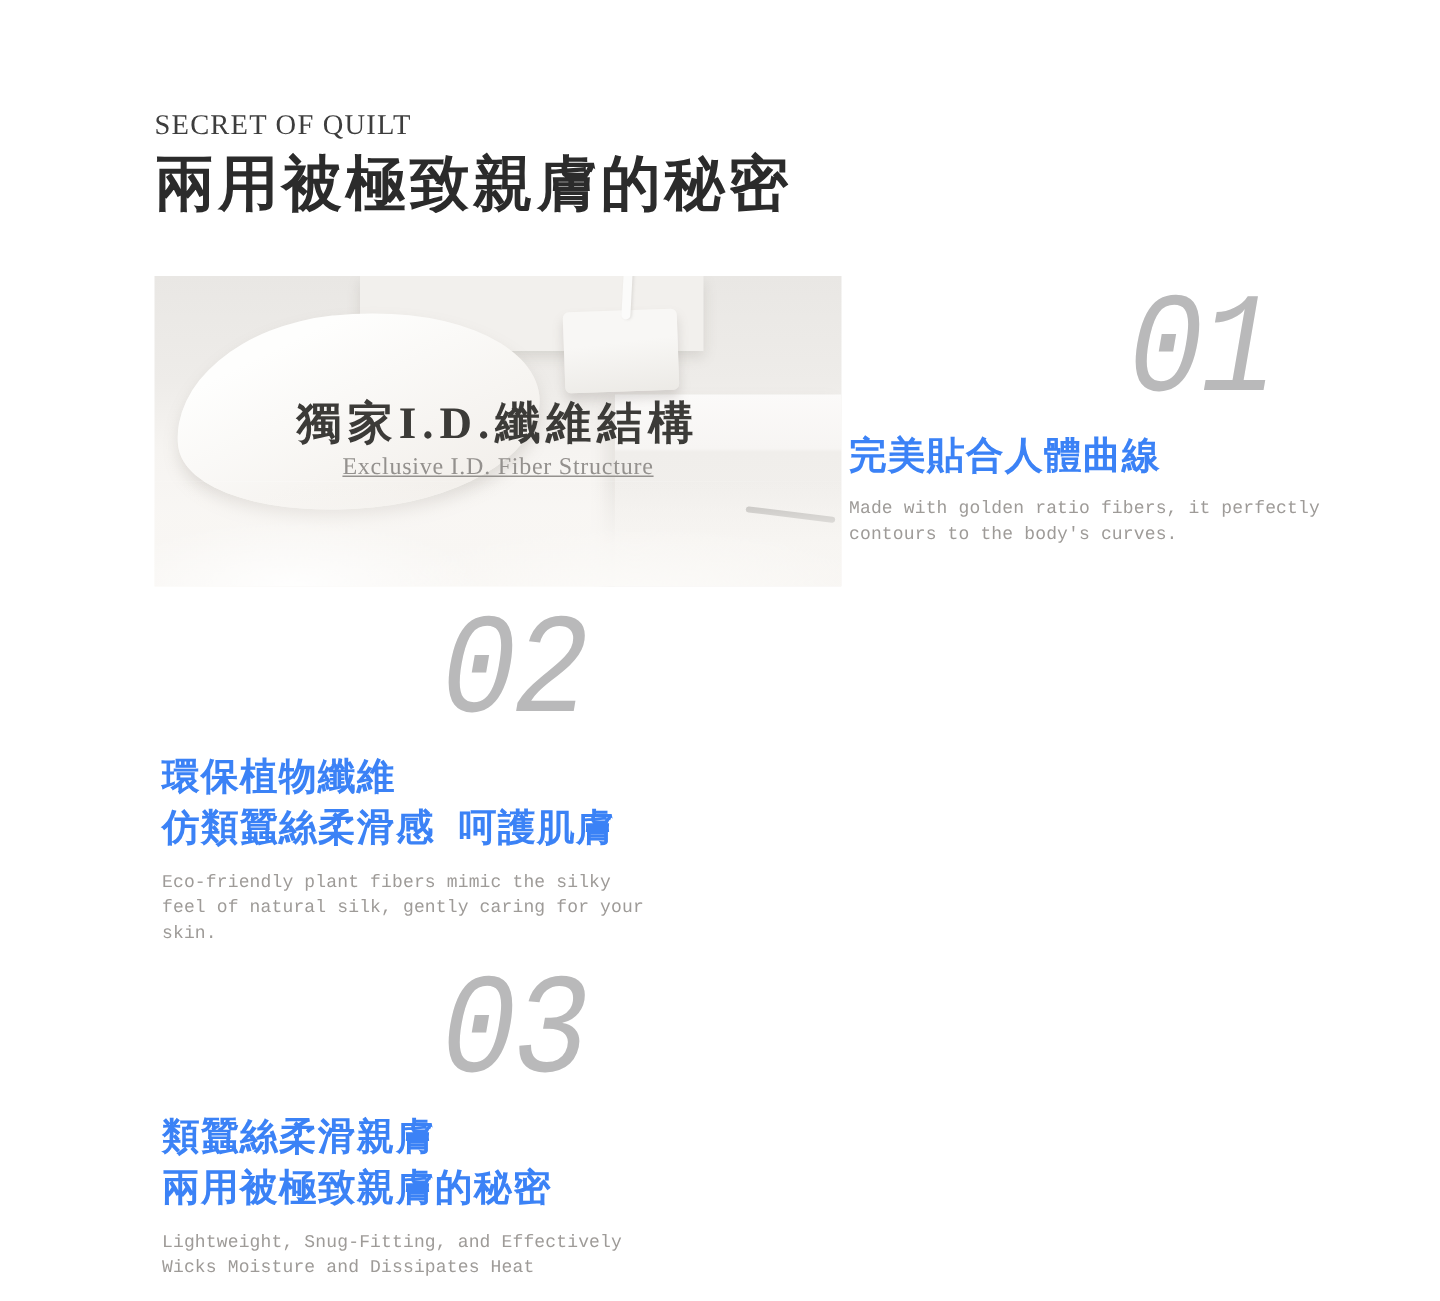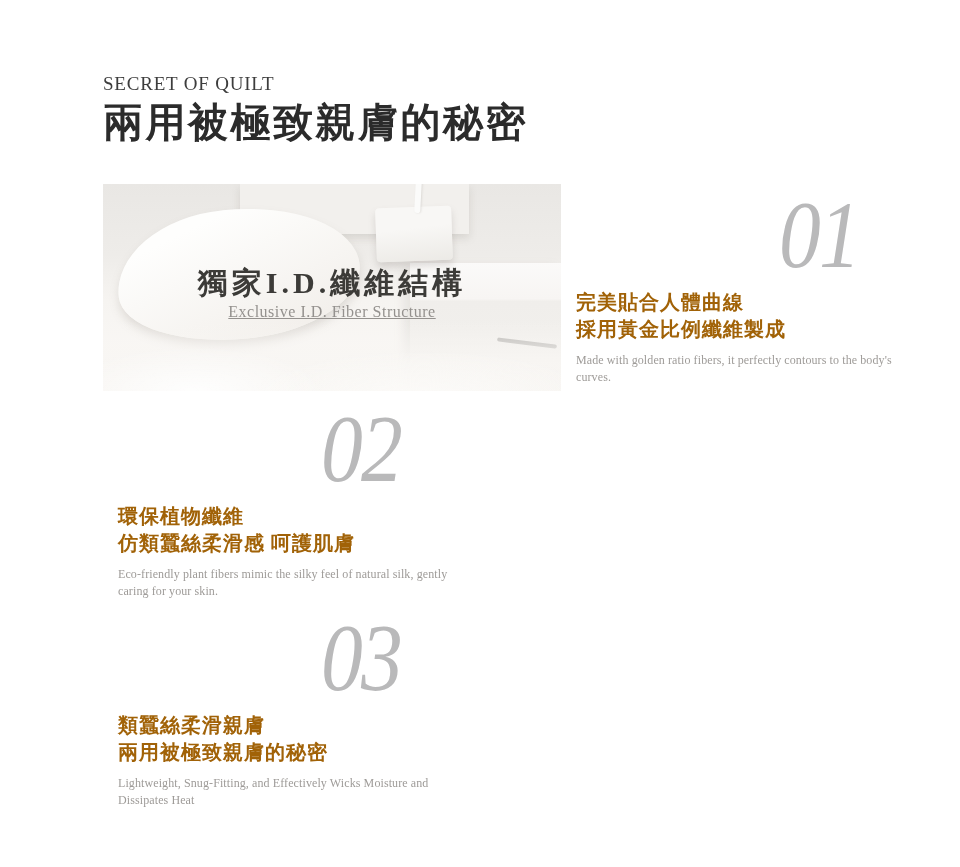--- a/index.html
+++ b/index.html
@@ -100,30 +100,30 @@
   }
   .ov-zh {
     font-size: 30px; letter-spacing: 4px; color: #3c3b38; font-weight: 600;
     line-height: 1.1;
   }
   .ov-en {
     margin-top: 4px; font-size: 16px; letter-spacing: 0.5px; color: #94918e; text-decoration: underline;
   }
 
   
-  .info { width: 334px; margin-left: 15px; padding-top: 12px; }
+  .info { width: 334px; margin-left: 5px; padding-top: 12px; font-family: Liberation Mono, monospace; }
   .num {
     font-style: italic; font-size: 95px; line-height: 0.84;
     color: #b9b9ba; text-align: right; padding-right: 58px;
     transform: scaleX(0.88); transform-origin: 100% 50%;
     letter-spacing: -2px;
   }
   .heading {
-    margin-top: 13px; font-size: 20px; font-weight: 700;
-    letter-spacing: 1px; line-height: 1.38; color: #a16207;
+    margin-top: 13px; font-size: 25px; font-weight: 700;
+    letter-spacing: 1px; line-height: 1.38; color: #3b82f6;
   }
   .heading .hline { display: block; }
   .desc {
     margin-top: 8px; font-size: 12px; line-height: 1.42;
     color: #9e9b98; letter-spacing: 0.1px;
   }
 </style>
 </head>
 <body>
 
@@ -147,21 +147,20 @@
         <div class="prop p-duvet"></div>
         <figcaption class="overlay">
           <div class="ov-zh">獨家I.D.纖維結構</div>
           <div class="ov-en">Exclusive I.D. Fiber Structure</div>
         </figcaption>
       </figure>
       <div class="info">
         <div class="num">01</div>
         <h2 class="heading">
           <span class="hline">完美貼合人體曲線</span>
-          <span class="hline">採用黃金比例纖維製成</span>
         </h2>
         <p class="desc">Made with golden ratio fibers, it perfectly contours to the body's curves.</p>
       </div>
     </section>
 
     <section class="row">
       <div class="info">
         <div class="num">02</div>
         <h2 class="heading">
           <span class="hline">環保植物纖維</span>

